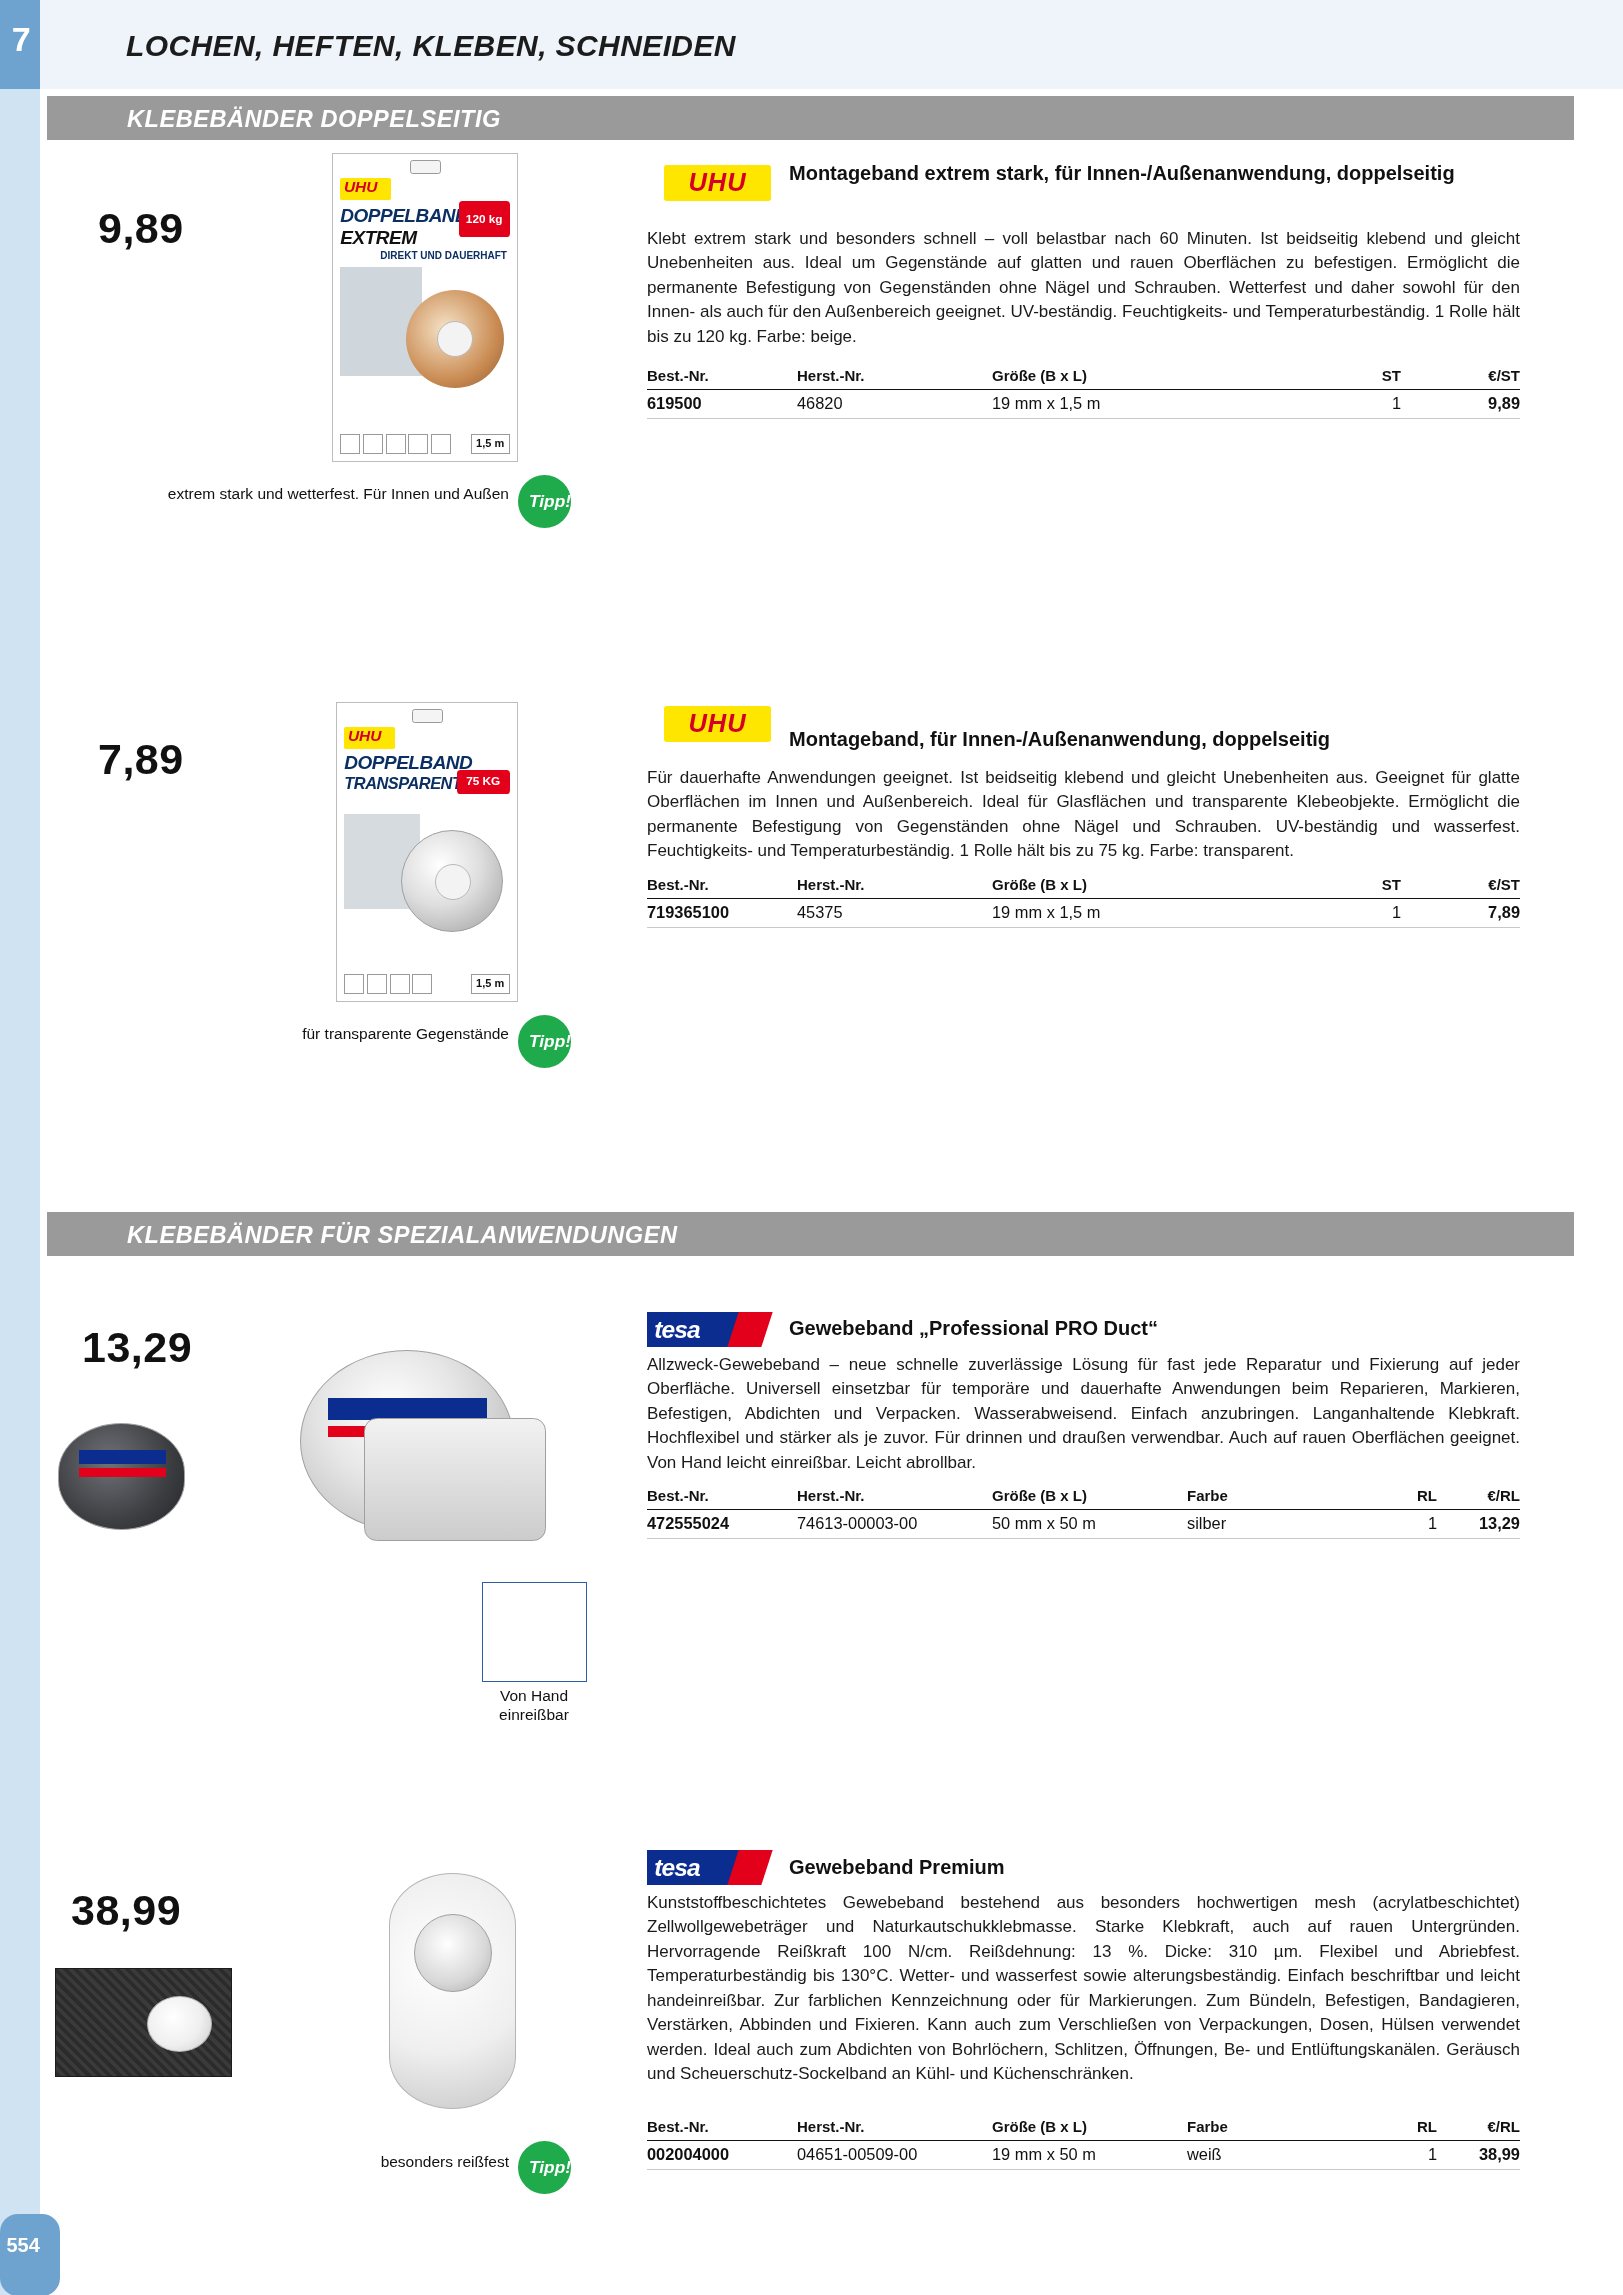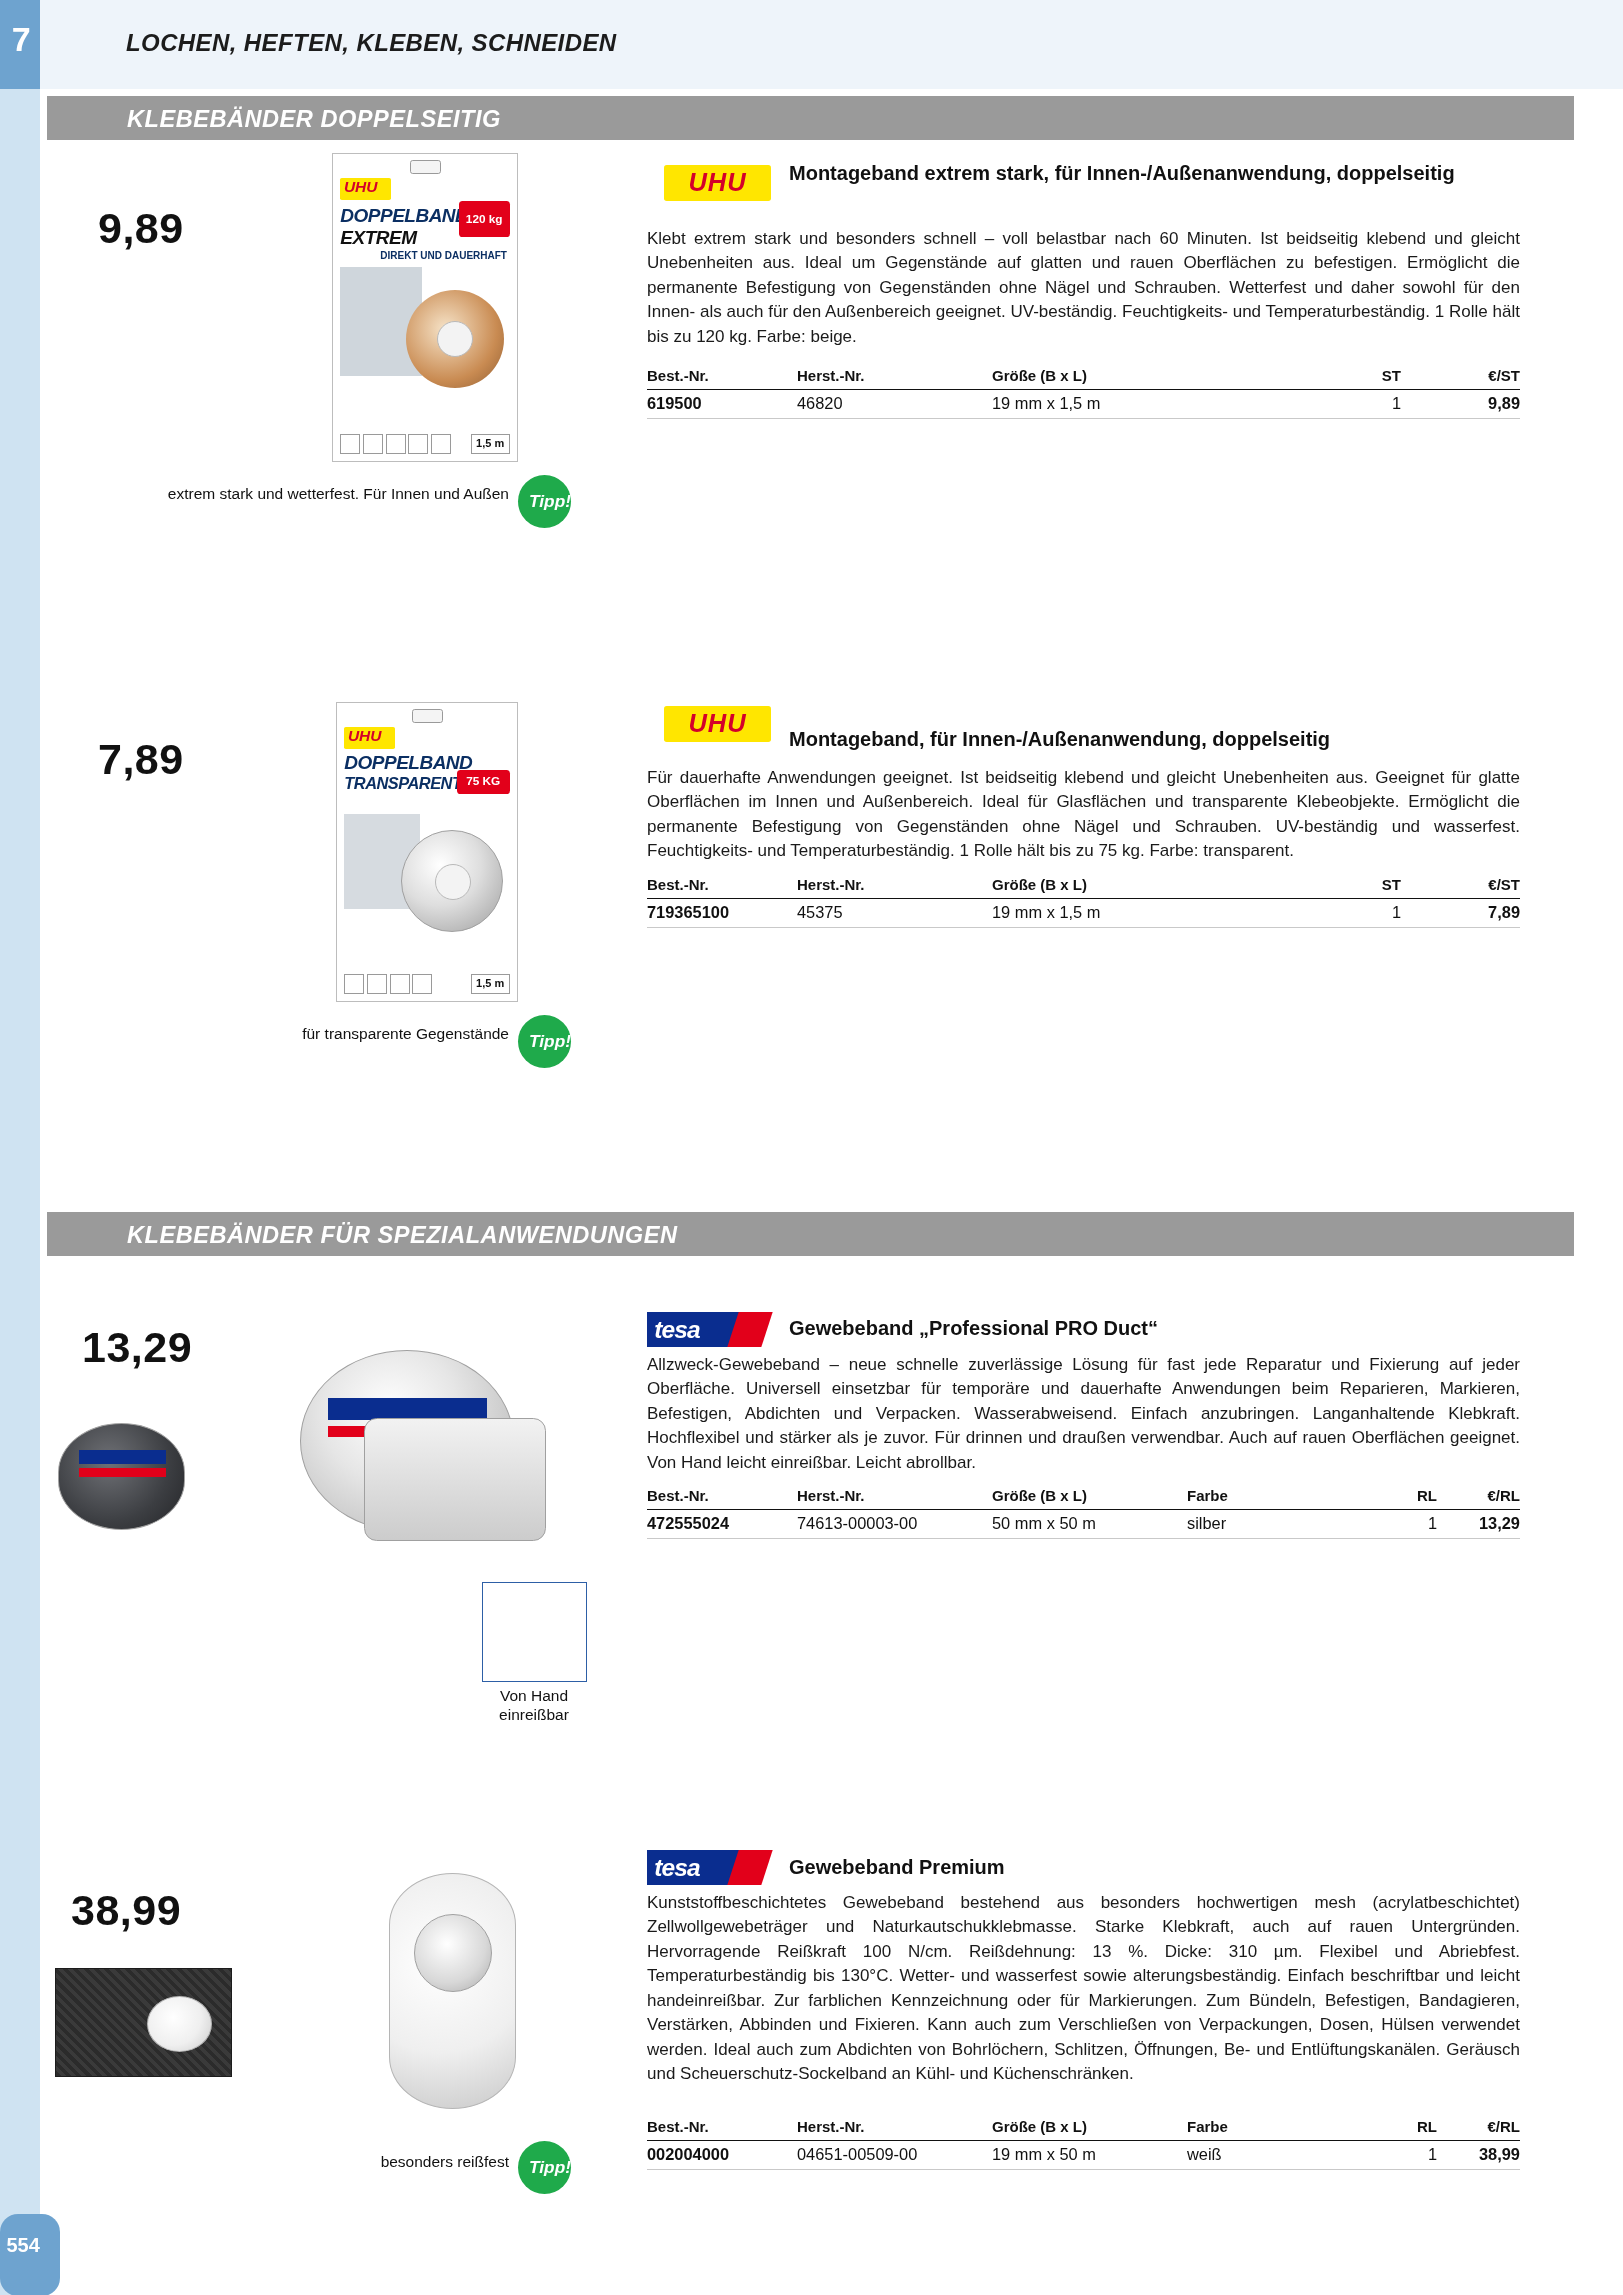--- a/index.html
+++ b/index.html
@@ -34,21 +34,21 @@
     font-size: 20px; font-weight: bold; color: #ffffff;
   }
 
   
   .page-header {
     position: absolute; left: 40px; top: 0; width: 1584px; height: 89px;
     background: #eef4fa;
   }
   .page-header h1 {
     position: absolute; left: 86px; top: 29px;
-    font-size: 24px; font-weight: bold; font-style: italic;
+    font-size: 30px; font-weight: bold; font-style: italic;
     letter-spacing: 0.4px; color: #1c1c1c;
   }
 
   
   .section-bar {
     position: absolute; left: 47px; width: 1527px; height: 44px;
     background: #9a9a9a;
   }
   .section-bar span {
     position: absolute; left: 80px; top: 10px;

